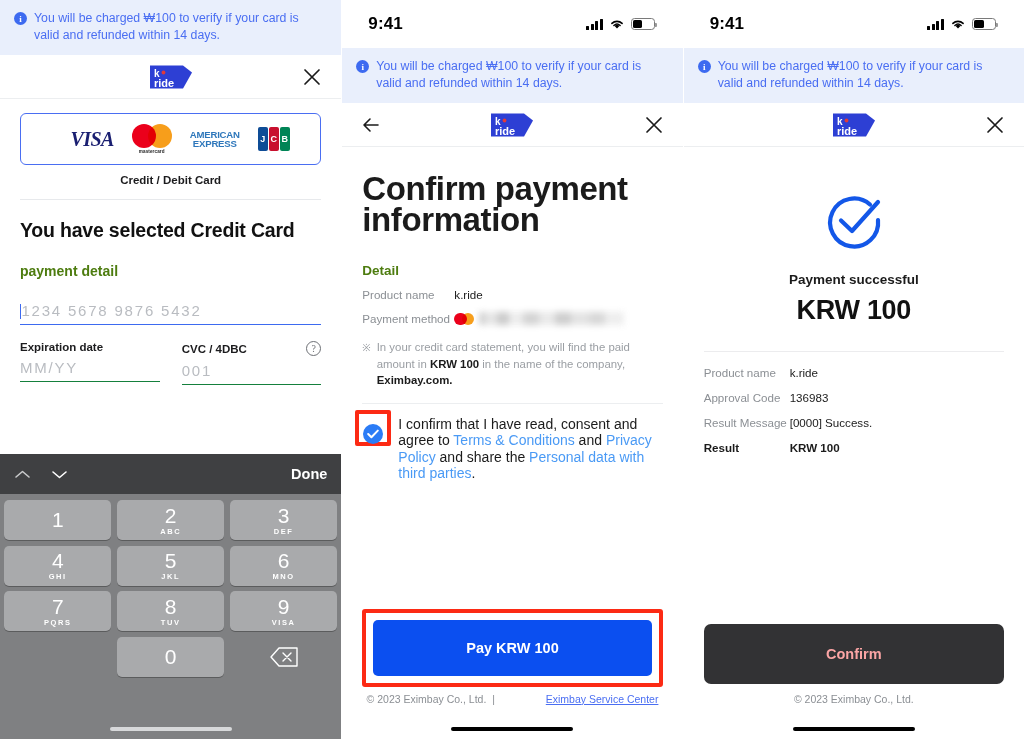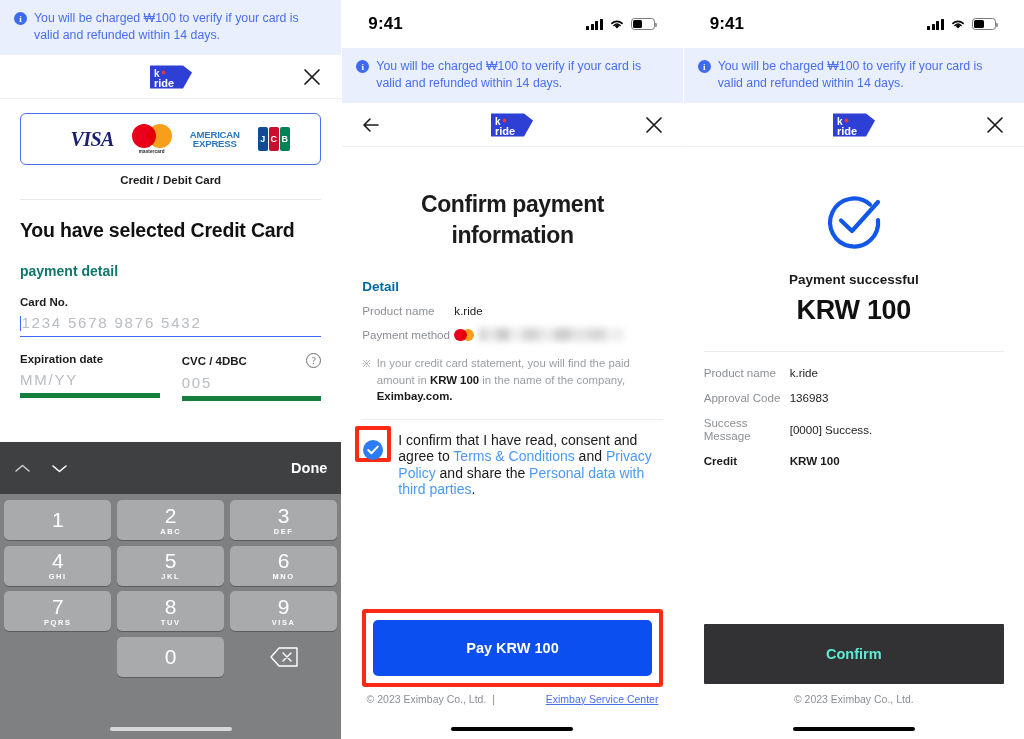--- a/index.html
+++ b/index.html
@@ -100,47 +100,47 @@
      color:#fff; font-style: normal; font-size: 9px; font-weight: 800;
      display:flex; align-items:center; justify-content:center;
   }
   .jcb-j { background: #0e4c96; }
   .jcb-c { background: #c8102e; }
   .jcb-b { background: #008456; }
   .card-caption { text-align: center; font-size: 11.5px; font-weight: bold; color: #1c1c1e; margin-top: 9px; }
   .hr-light { border: none; border-top: 1px solid #e7e9ec; margin: 13px 0 0 0; }
 
   .h1-selected { font-size: 19.5px; font-weight: bold; color: #111; margin-top: 19px; letter-spacing: -0.2px; }
-  .sub-detail { font-size: 14px; font-weight: bold; color: #0f766e; margin-top: 21px; }
+  .sub-detail { font-size: 14px; font-weight: bold; color: #4d7c0f; margin-top: 21px; }
   .field { margin-top: 17px; }
   .field-label { font-size: 11.5px; font-weight: bold; color: #1c1c1e; }
   .field-input {
     font-size: 15px; color: #b9bcc1; letter-spacing: 1.8px;
     padding: 6px 0 5px 0;
   }
   .underline-active { border-bottom: 1.8px solid #3d6af0; }
-  .underline-idle { border-bottom: 5px solid #15803d; }
+  .underline-idle { border-bottom: 1px solid #15803d; }
   .caret { display:inline-block; width: 1.4px; height: 15px; background:#3d6af0; vertical-align:-3px; }
   .field-row { display: flex; gap: 22px; margin-top: 16px; }
   .field-row > div { flex: 1; }
   .label-row { display: flex; align-items: center; justify-content: space-between; }
   .help-circle {
     width: 15px; height: 15px; border-radius: 50%; border: 1.2px solid #6d7075;
     font-size: 10px; color: #6d7075; display:flex; align-items:center; justify-content:center;
     font-family:"Liberation Serif", serif;
   }
 
   
   .keyboard {
     position: absolute; left: 0; right: 0; bottom: 0;
     background: #7f8082;
     display: flex; flex-direction: column;
   }
   .kb-toolbar {
-    background: #3f4042; height: 52px;
+    background: #3f4042; height: 40px;
     display: flex; align-items: center; justify-content: space-between;
     padding: 0 14px;
   }
   .kb-arrows { display: flex; gap: 20px; align-items:center; }
   .kb-done { color: #fff; font-size: 14.5px; font-weight: bold; }
   .kb-grid {
     display: grid; grid-template-columns: repeat(3, 1fr); gap: 5.5px;
     padding: 6px 4px 4px 4px;
   }
   .key {
@@ -153,22 +153,22 @@
   .key.blank { background: transparent; box-shadow: none; }
   .key.del { background: transparent; box-shadow: none; }
   .kb-space { height: 46px; }
   .home-indicator {
     width: 122px; height: 4.5px; border-radius: 3px; background: #d7d8da;
     margin: 0 auto 8px auto;
   }
   .home-indicator.dark { background: #000; }
 
   
-  .h1-confirm { font-size: 23px; font-weight: bold; color: #1b1b1b; margin-top: 42px; line-height: 31px; letter-spacing: -0.4px; text-align: center; }
-  .detail-title { font-size: 13.5px; font-weight: bold; color: #0369a1; margin-top: 28px; }
+  .h1-confirm { font-size: 33px; font-weight: bold; color: #1b1b1b; margin-top: 26px; line-height: 31px; letter-spacing: -0.4px; }
+  .detail-title { font-size: 13.5px; font-weight: bold; color: #4d7c0f; margin-top: 28px; }
   .kv-row { display: flex; margin-top: 10px; font-size: 11.6px; align-items: center; }
   .kv-key { width: 92px; color: #8b8f94; flex: 0 0 92px; }
   .kv-val { color: #1b1b1b; }
   .mc-small { width: 20px; height: 12.5px; position: relative; display:inline-block; vertical-align: middle; margin-right: 5px;}
   .mc-small span { position: absolute; top: 0; width: 12.5px; height: 12.5px; border-radius: 50%; }
   .mc-small .a { left: 0; background: #eb001b; }
   .mc-small .b { right: 0; background: #f79e1b; mix-blend-mode: multiply; }
   .blur-mask {
     display: inline-block; height: 13px; width: 145px; vertical-align: middle;
     background: linear-gradient(90deg,#cfcfcf 0 6px,#e4e4e4 6px 18px,#c9c9c9 18px 30px,#ececec 30px 44px,#d2d2d2 44px 60px,#e8e8e8 60px 76px,#cccccc 76px 92px,#e2e2e2 92px 110px,#d6d6d6 110px 126px,#ededed 126px 145px);
@@ -199,22 +199,22 @@
     position: absolute; left: 0; right: 0; bottom: 0; padding: 0 20px;
   }
   .pay-wrap { position: relative; padding: 7px; border: 4px solid #fc2a14; border-radius: 3px; background: #fff; }
   .btn-pay {
     background: #0b4ff0; color: #fff; font-size: 14.5px; font-weight: bold;
     border-radius: 5px; height: 56px; display: flex; align-items: center; justify-content: center;
   }
   .copyright { text-align: center; font-size: 10.5px; color: #8b8f94; margin-top: 6px; }
   .copyright a { color: #4a6ef2; margin-left: 45px; }
   .btn-confirm {
-    background: #323234; color: #5eead4; font-size: 14.5px; font-weight: bold;
-    border-radius: 1px; height: 60px; display: flex; align-items: center; justify-content: center;
+    background: #323234; color: #fca5a5; font-size: 14.5px; font-weight: bold;
+    border-radius: 7px; height: 60px; display: flex; align-items: center; justify-content: center;
   }
 
   
   .success-wrap { text-align: center; margin-top: 42px; }
   .success-caption { font-size: 13.5px; font-weight: bold; color: #1b1b1b; margin-top: 17px; }
   .success-amount { font-size: 27px; font-weight: bold; color: #111; margin-top: 8px; letter-spacing: -0.3px; }
   .hr-3 { border: none; border-top: 1px solid #ececee; margin: 25px 0 0 0; }
   .kv3 { margin-top: 14px; }
   .kv3 .kv-row { margin-top: 12px; }
   .kv3 .kv-key { width: 86px; flex: 0 0 86px; }
@@ -267,35 +267,34 @@
           <i class="jcb-b">B</i>
         </div>
       </div>
       <div class="card-caption">Credit / Debit Card</div>
       <hr class="hr-light">
 
       <div class="h1-selected">You have selected Credit Card</div>
       <div class="sub-detail">payment detail</div>
 
       <div class="field">
-        <div class="field-label">Card No.</div>
         <div class="field-input underline-active"><span class="caret"></span><span>1234  5678  9876  5432</span></div>
       </div>
 
       <div class="field-row">
         <div>
           <div class="field-label">Expiration date</div>
           <div class="field-input underline-idle">MM/YY</div>
         </div>
         <div>
           <div class="label-row">
             <div class="field-label">CVC / 4DBC</div>
             <div class="help-circle">?</div>
           </div>
-          <div class="field-input underline-idle">005</div>
+          <div class="field-input underline-idle">001</div>
         </div>
       </div>
     </div>
 
     <div class="keyboard">
       <div class="kb-toolbar">
         <div class="kb-arrows">
           <svg width="17" height="11" viewBox="0 0 17 11">
               <path d="M2 8 L8.5 2.5 L15 8" stroke="#c9cacb" stroke-width="1.6" fill="none" stroke-linecap="round" stroke-linejoin="round"></path>
             </svg>
@@ -500,25 +499,25 @@
       <div class="kv3">
         <div class="kv-row">
           <div class="kv-key">Product name</div>
           <div class="kv-val">k.ride</div>
         </div>
         <div class="kv-row">
           <div class="kv-key">Approval Code</div>
           <div class="kv-val">136983</div>
         </div>
         <div class="kv-row">
-          <div class="kv-key">Success Message</div>
+          <div class="kv-key">Result Message</div>
           <div class="kv-val">[0000] Success.</div>
         </div>
         <div class="kv-row bold">
-          <div class="kv-key">Credit</div>
+          <div class="kv-key">Result</div>
           <div class="kv-val">KRW 100</div>
         </div>
       </div>
     </div>
 
     <div class="footer-area">
       <div class="btn-confirm">Confirm</div>
       <div class="copyright" style="margin-top:9px">© 2023 Eximbay Co., Ltd.</div>
       <div class="home-indicator dark" style="margin-top:22px"></div>
     </div>

